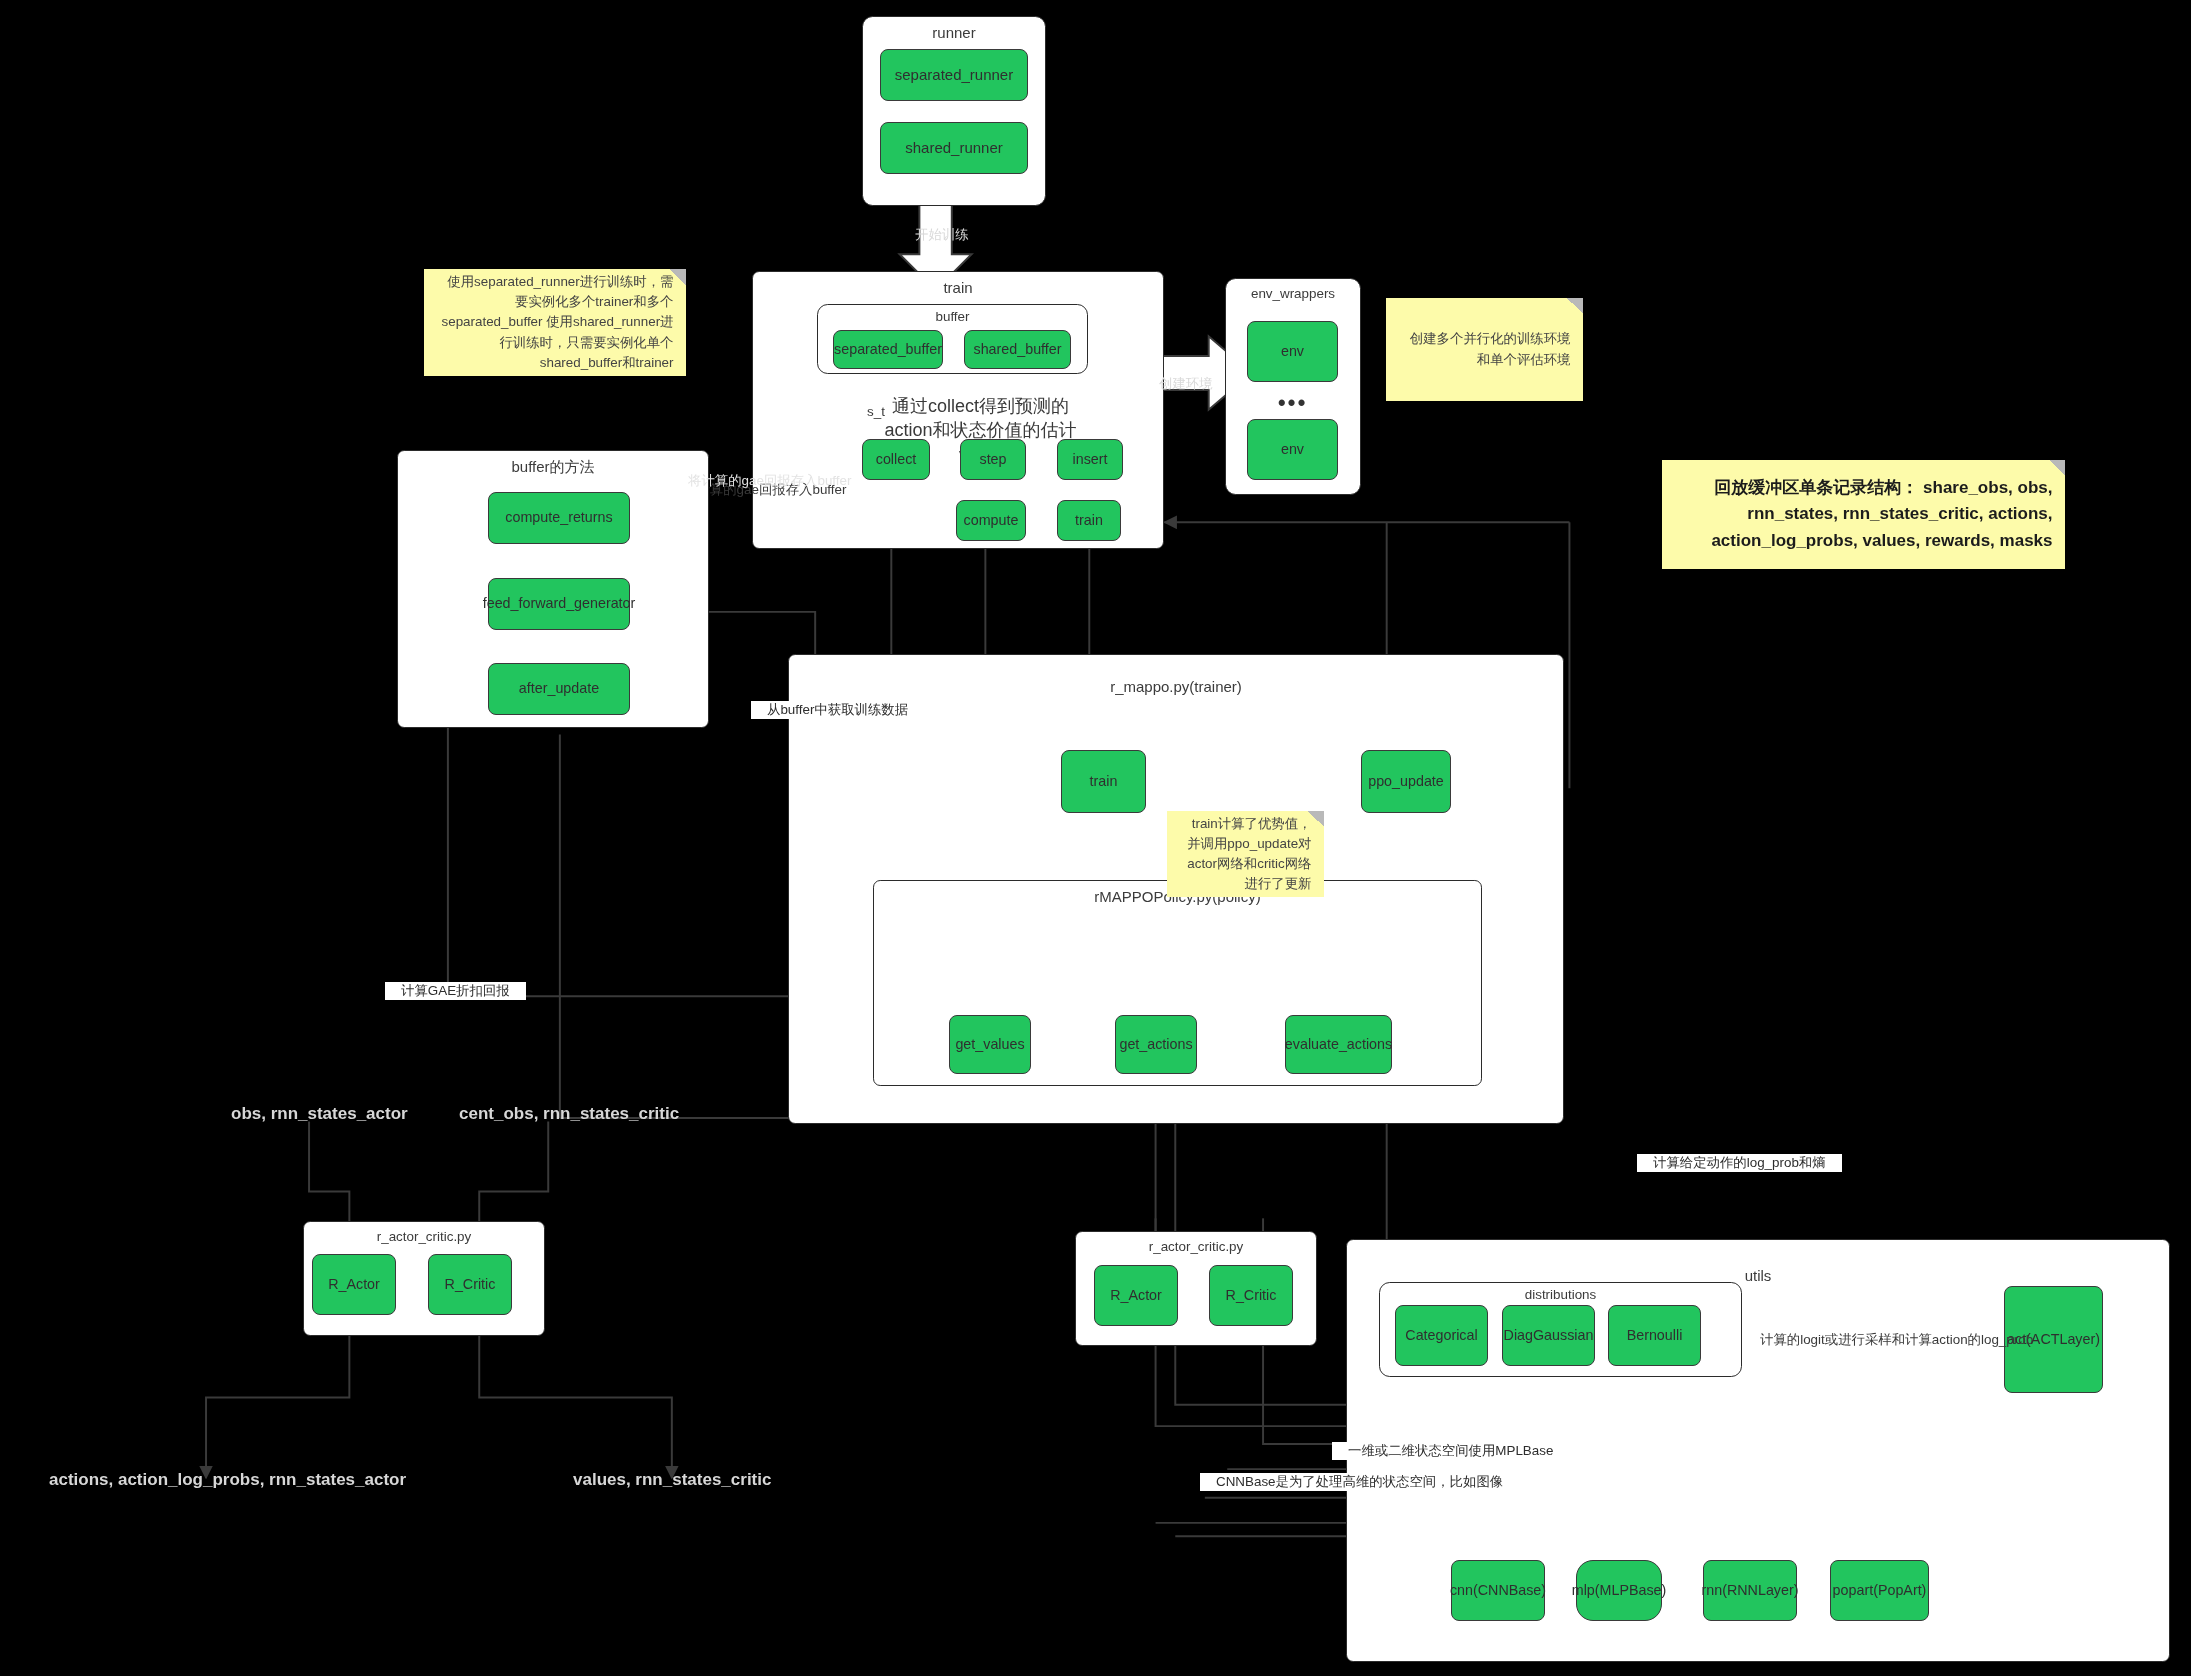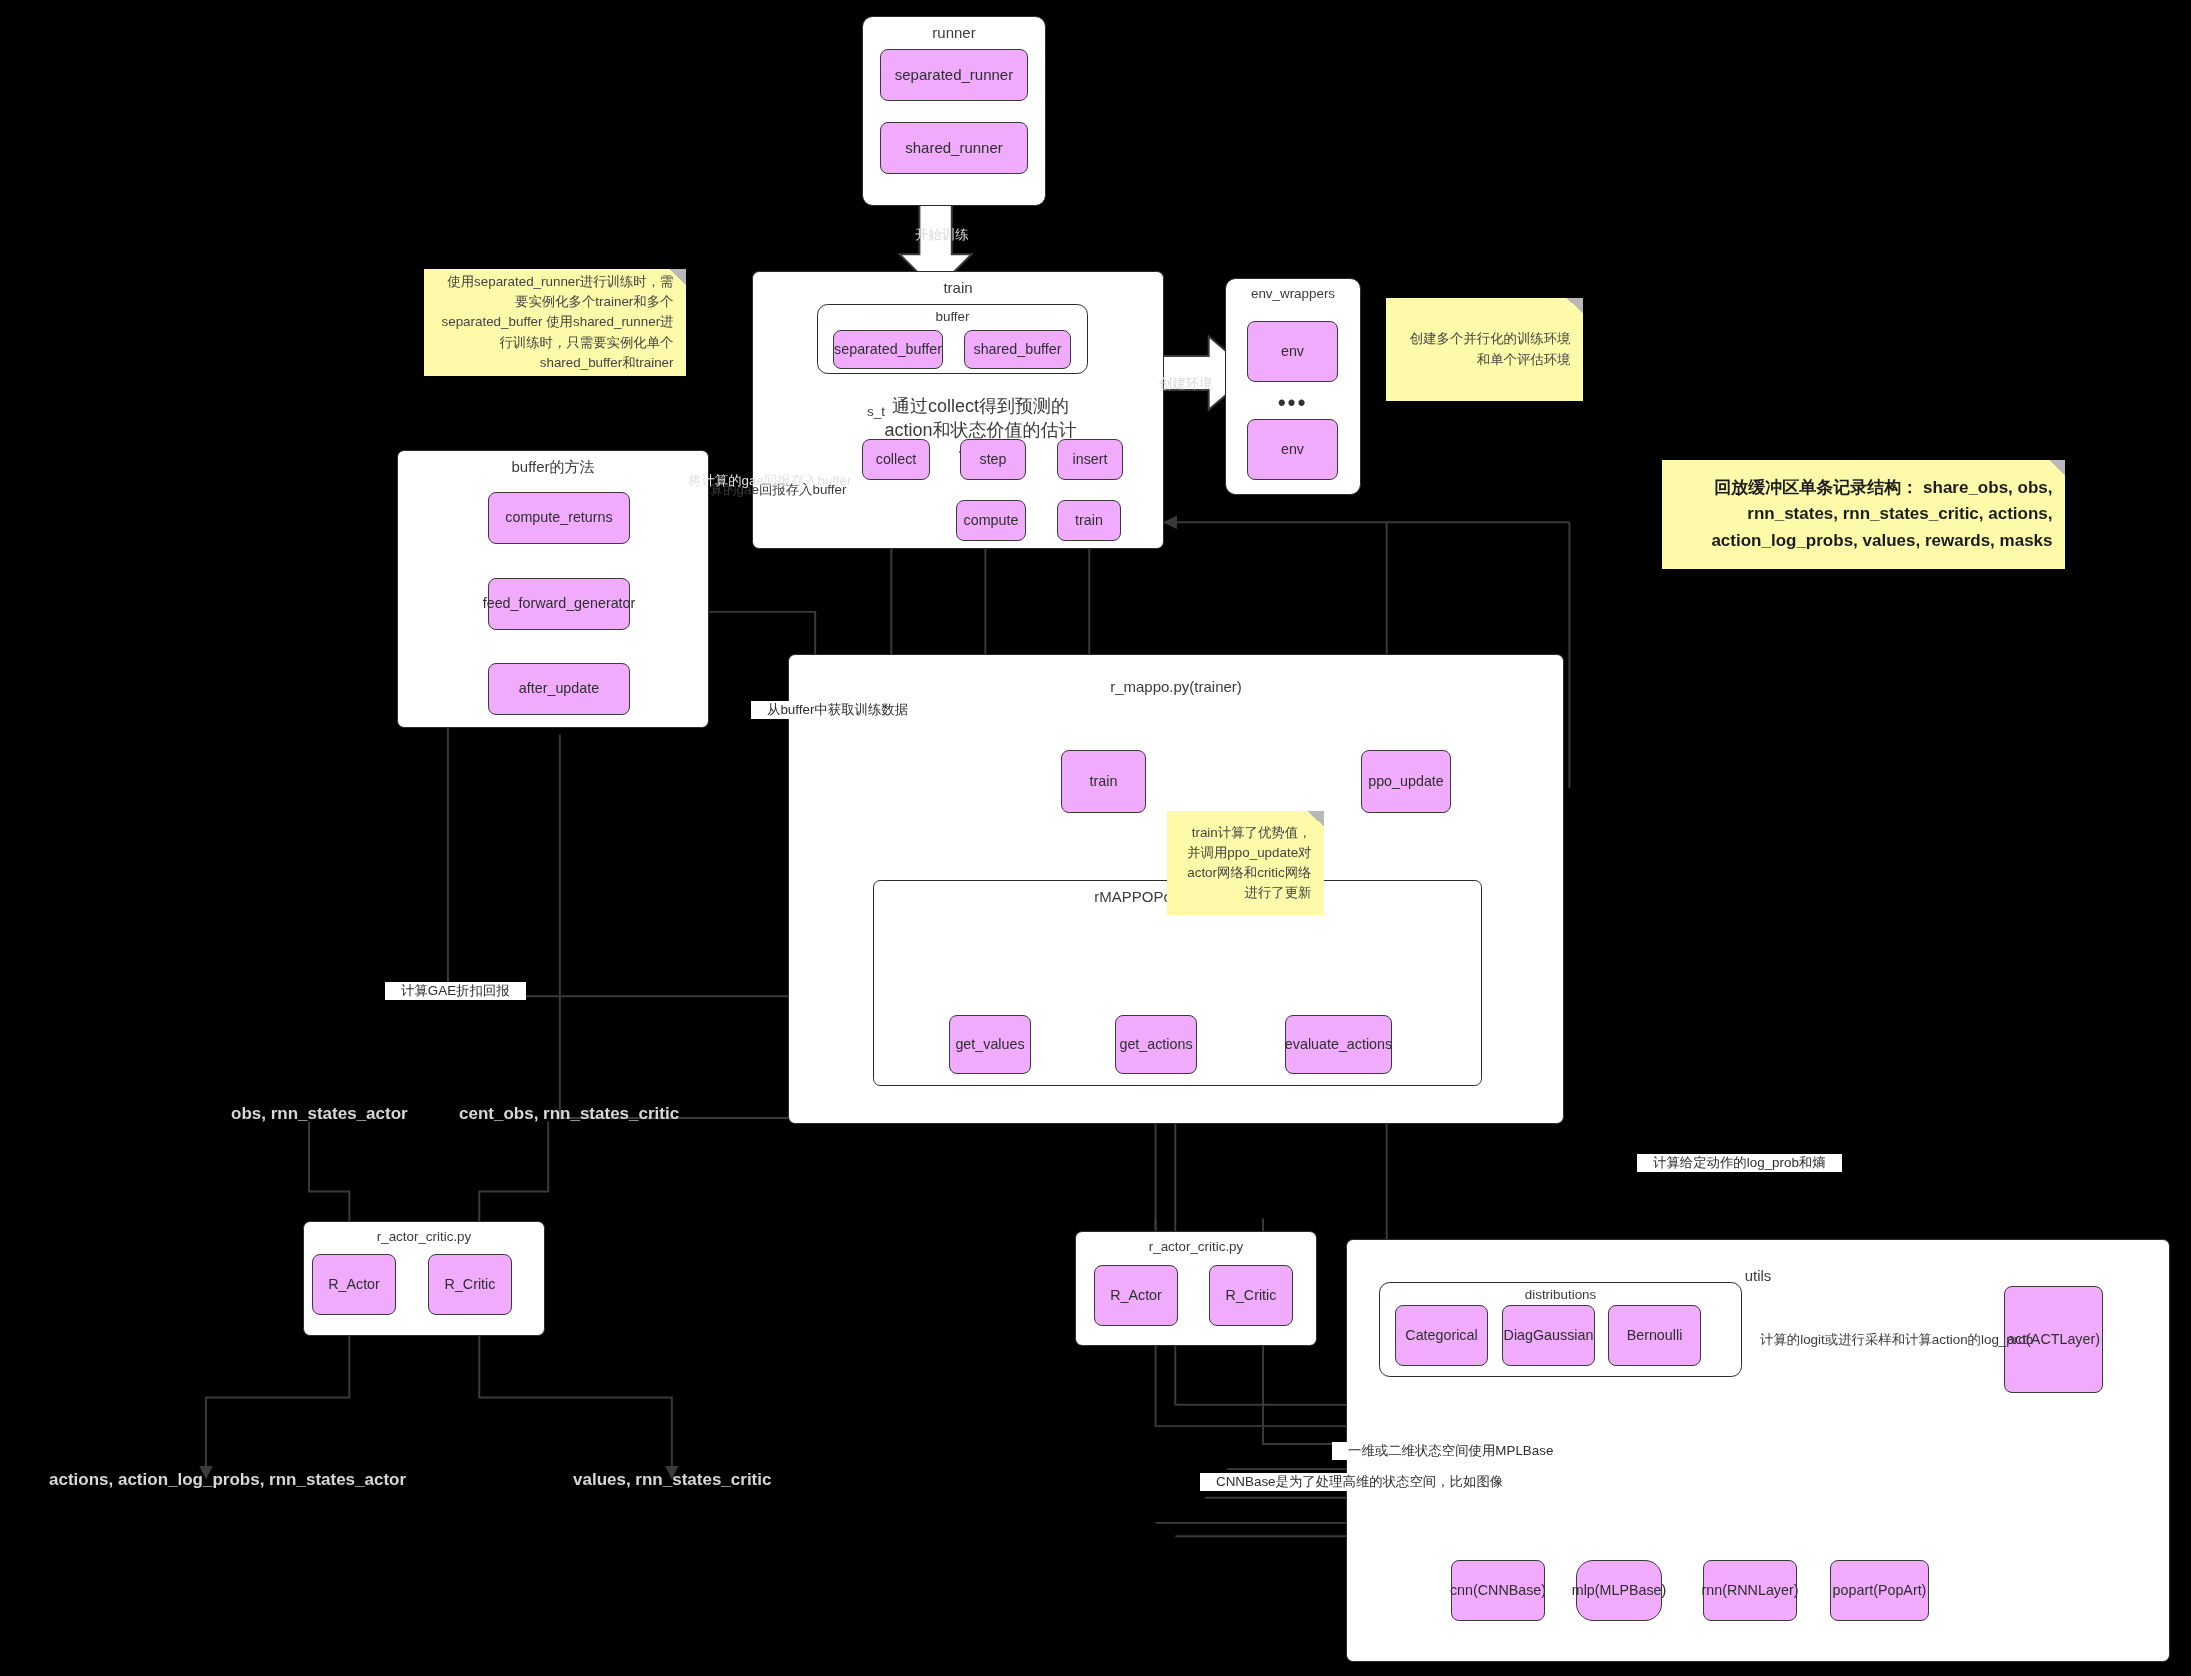--- a/index.html
+++ b/index.html
@@ -23,21 +23,21 @@
   .box.r10{border-radius:10.7px;}
   .grp-title{
     position:absolute;left:0;right:0;top:7.2px;
     text-align:center;
     font-size:15px;color:#3b3b3b;
     pointer-events:none;
   }
   
   .node{
     position:absolute;
-    background:#f0abfc;
+    background:#22c55e;
     border:1.8px solid #3a3a3a;
     border-radius:8px;
     box-sizing:border-box;
     display:flex;align-items:center;justify-content:center;
     text-align:center;
     font-size:15px;color:#2f2f2f;
     line-height:1.25;
     padding:1.8px 5.4px;
   }
   .node.small{font-size:14.3px;}
@@ -283,20 +283,20 @@
   <div class="note" style="left:1386px;top:298px;width:197px;height:103px;">
     <span class="fold"></span>
     <span>创建多个并行化的训练环境和单个评估环境</span>
   </div>
 
   <div class="note bold" style="left:1662px;top:460px;width:403px;height:109px;">
     <span class="fold"></span>
     <span>回放缓冲区单条记录结构： share_obs, obs, rnn_states, rnn_states_critic, actions, action_log_probs, values, rewards, masks</span>
   </div>
 
-  <div class="note" style="left:1167px;top:811px;width:157px;height:104px;">
+  <div class="note" style="left:1167px;top:811px;width:157px;height:86px;">
     <span class="fold"></span>
     <span>train计算了优势值，并调用ppo_update对actor网络和critic网络进行了更新</span>
   </div>
 
 
 </div>
 
 
 </body></html>

